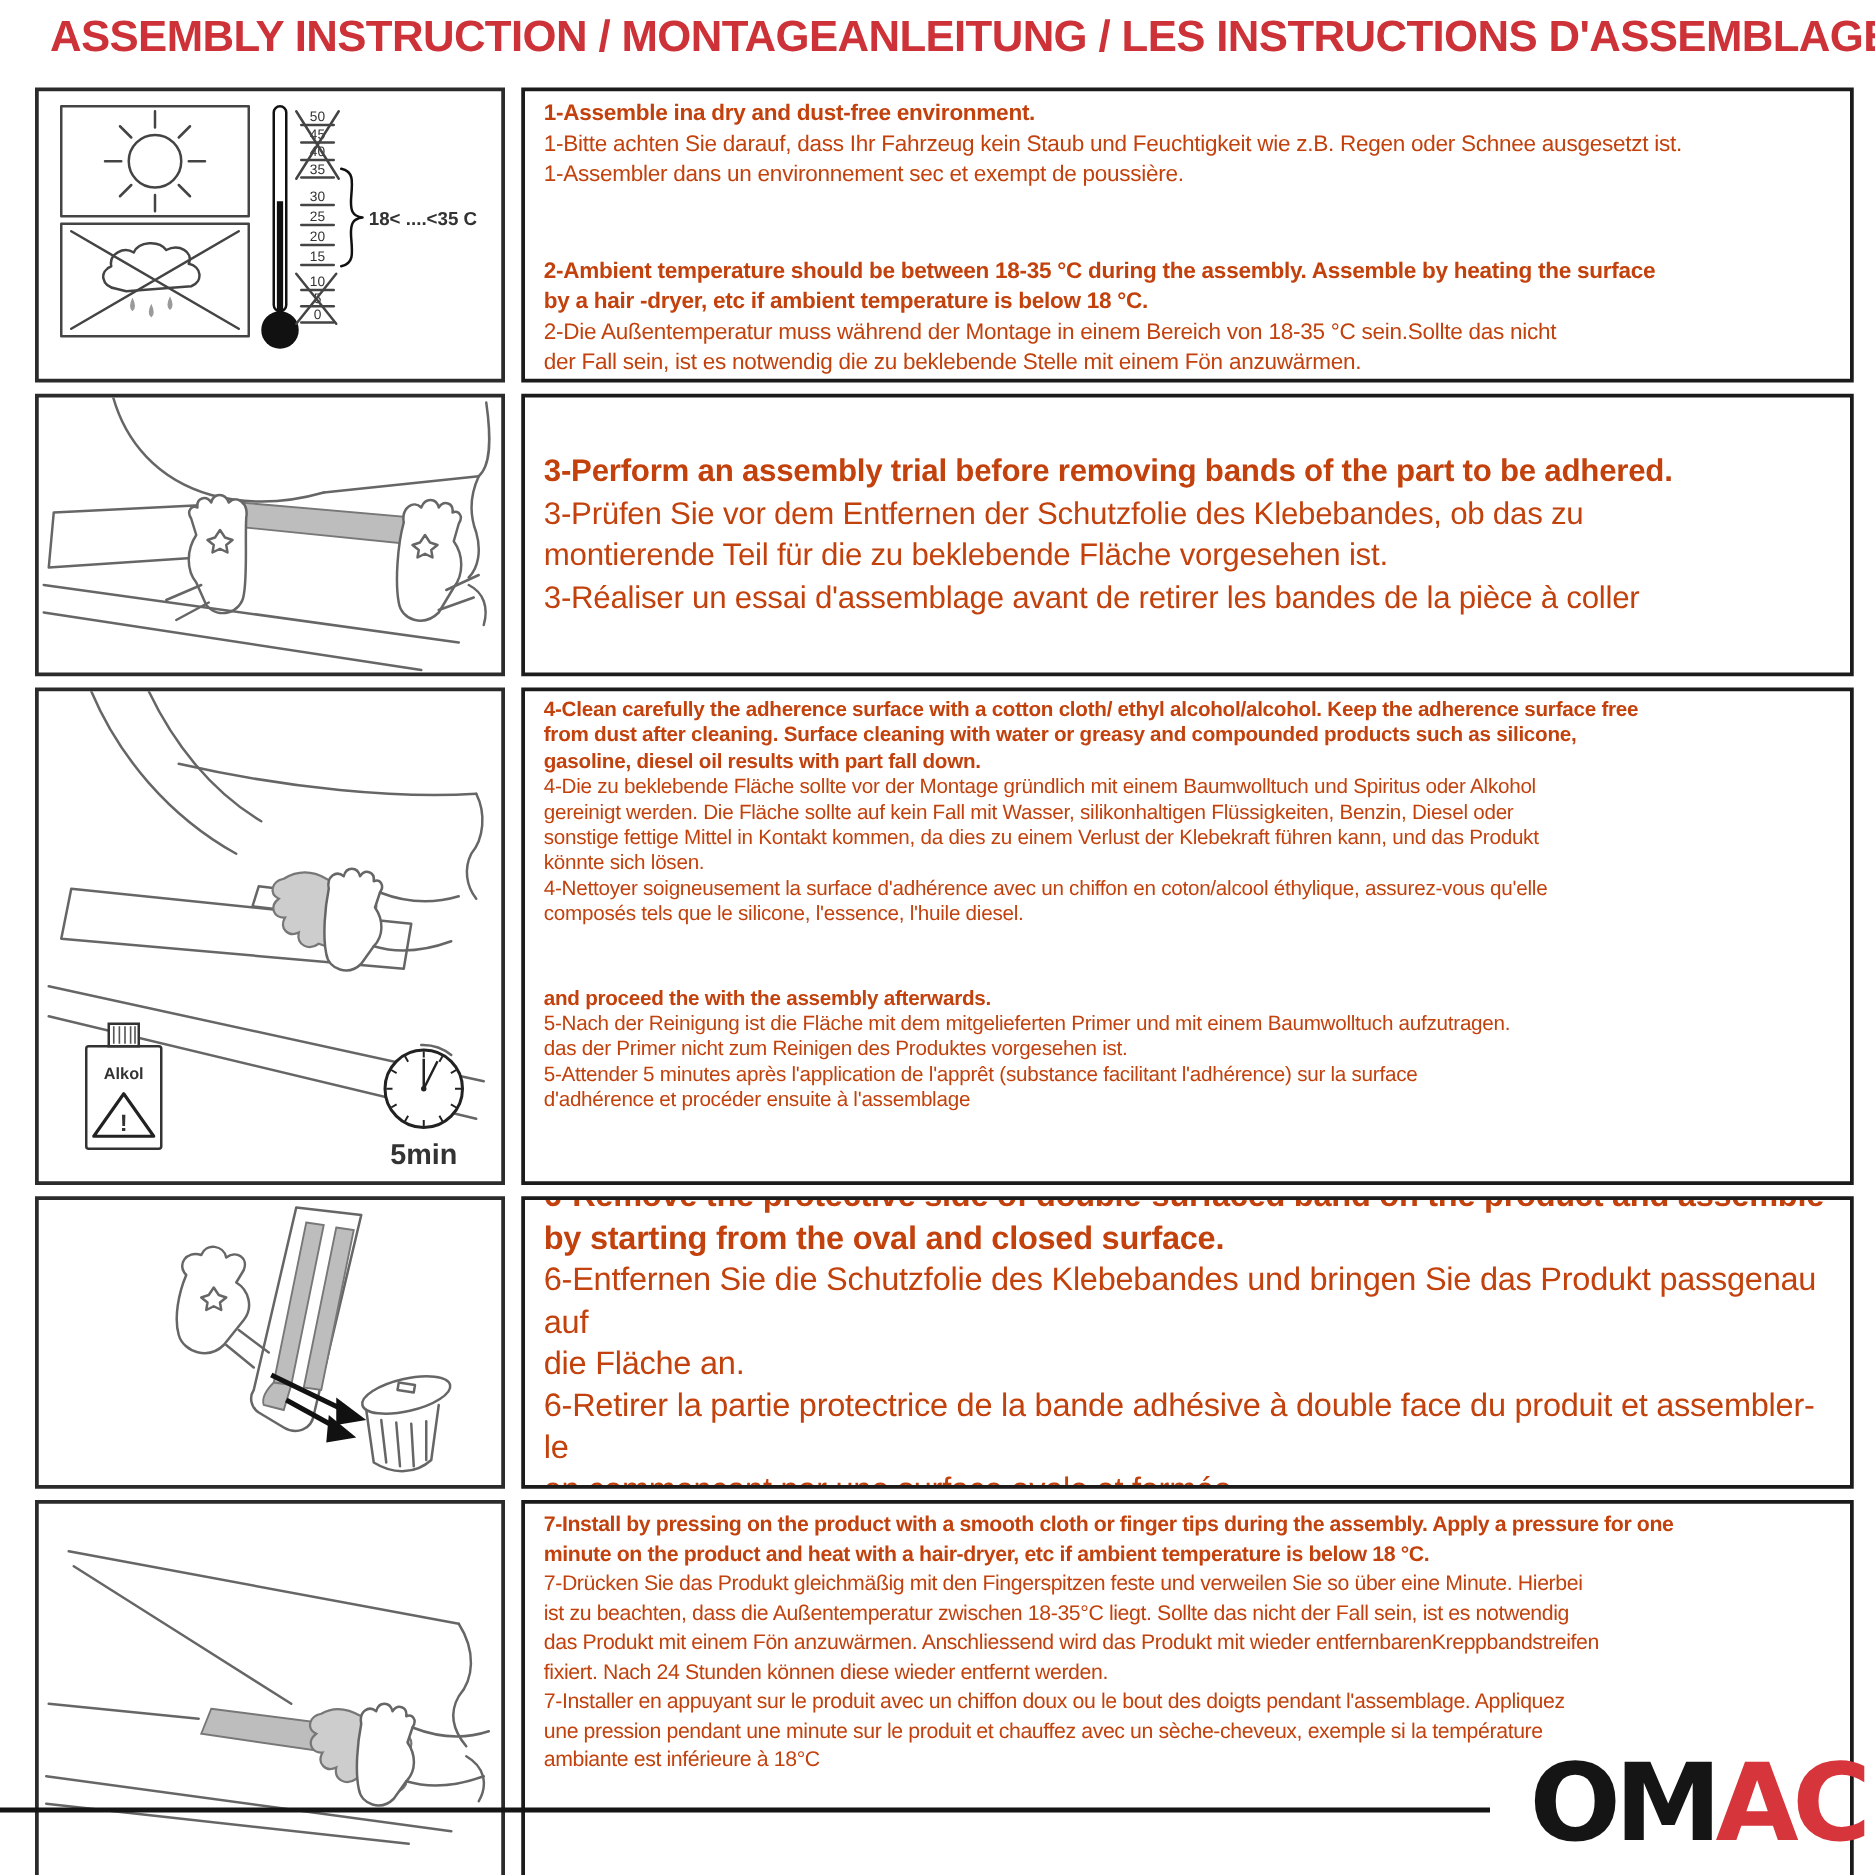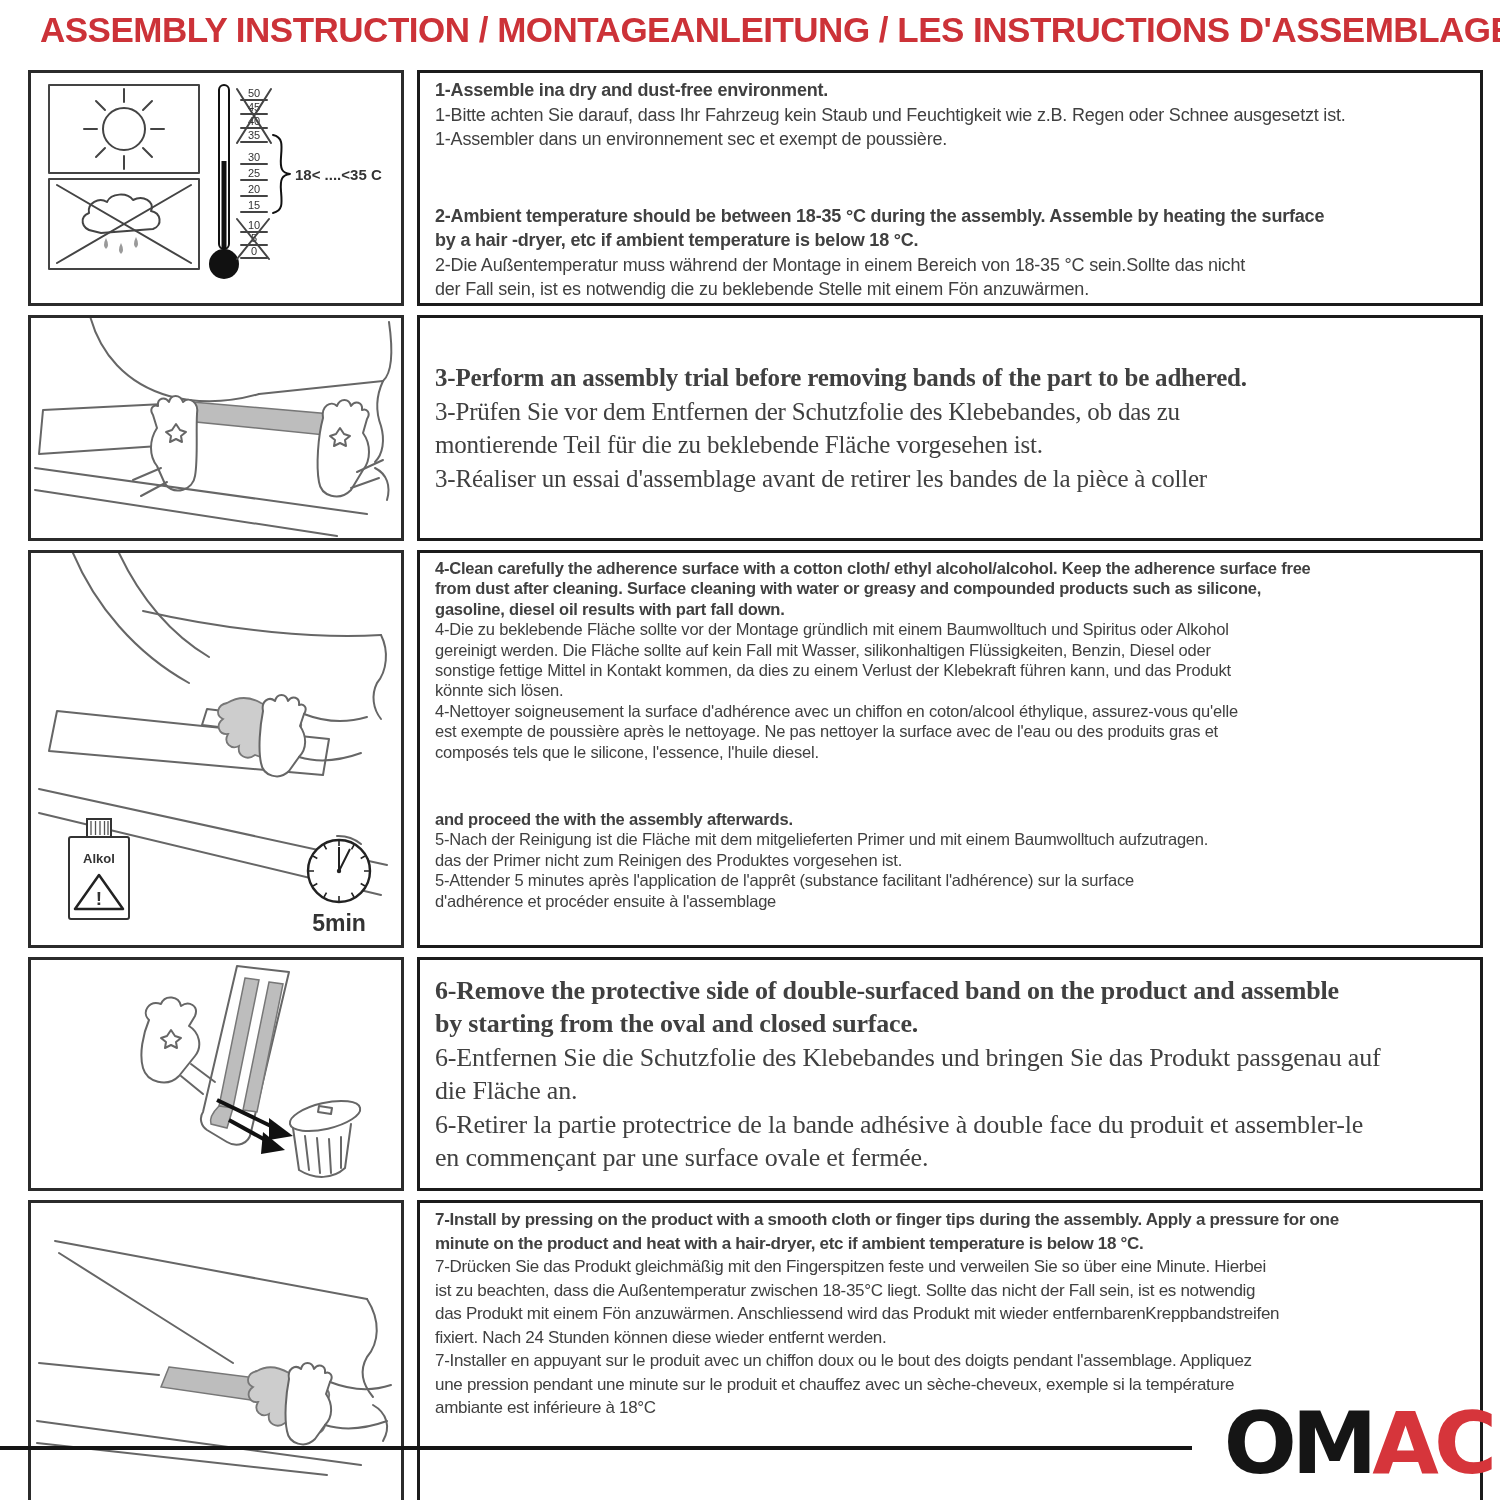--- a/index.html
+++ b/index.html
@@ -7,22 +7,22 @@
   .page{position:relative;width:1500px;height:1500px;overflow:hidden;background:#fff;}
   .title{position:absolute;left:40px;top:10px;margin:0;font-size:35px;font-weight:700;
          color:#cc3238;letter-spacing:-0.5px;white-space:nowrap;}
   .rows{position:absolute;top:70px;left:28px;right:17px;display:flex;flex-direction:column;gap:9px;}
   .row{display:flex;gap:13px;align-items:stretch;}
   .r1{height:236px}.r2{height:226px}.r3{height:398px}.r4{height:234px}.r5{height:304px}
   .illus{flex:0 0 376px;width:376px;border:3px solid #2b2b2b;background:#fff;box-sizing:border-box;}
   .illus svg{display:block;width:100%;height:100%;}
   .textcell{flex:1;border:3px solid #1b1b1b;box-sizing:border-box;background:#fff;
             padding:5px 15px;display:flex;flex-direction:column;overflow:hidden;}
-  .center{justify-content:center;font-family:Liberation Serif, serif;}
-  p.line{margin:0;color:#404040;}
+  .center{justify-content:center;}
+  p.line{margin:0;color:#c2410c;}
   .s1 p.line{font-size:18px;line-height:24.5px;letter-spacing:-0.2px;}
   .s1 .gap{height:20px;flex:none;}
   .s2 p.line{font-size:25px;line-height:33.5px;letter-spacing:-0.2px;}
   .s3 p.line{font-size:16.5px;line-height:20.4px;letter-spacing:-0.2px;}
   .s3 .gap{height:15px;flex:none;}
   .s4 p.line{font-size:26px;line-height:33.5px;letter-spacing:-0.2px;}
   .s5 p.line{font-size:17px;line-height:23.5px;letter-spacing:-0.3px;}
   p.line.b{font-weight:700;}
   .divider{position:absolute;left:0;top:1446px;width:1192px;height:4px;background:#151515;}
   .logo{position:absolute;right:8px;top:1396px;font-family:"DejaVu Sans",sans-serif;
@@ -184,21 +184,20 @@
       </div>
       <div class="textcell s3">
           <p class="line b">4-Clean carefully the adherence surface with a cotton cloth/ ethyl alcohol/alcohol. Keep the adherence surface free</p>
           <p class="line b">from dust after cleaning. Surface cleaning with water or greasy and compounded products such as silicone,</p>
           <p class="line b">gasoline, diesel oil results with part fall down.</p>
           <p class="line n">4-Die zu beklebende Fläche sollte vor der Montage gründlich mit einem Baumwolltuch und Spiritus oder Alkohol</p>
           <p class="line n">gereinigt werden. Die Fläche sollte auf kein Fall mit Wasser, silikonhaltigen Flüssigkeiten, Benzin, Diesel oder</p>
           <p class="line n">sonstige fettige Mittel in Kontakt kommen, da dies zu einem Verlust der Klebekraft führen kann, und das Produkt</p>
           <p class="line n">könnte sich lösen.</p>
           <p class="line n">4-Nettoyer soigneusement la surface d'adhérence avec un chiffon en coton/alcool éthylique, assurez-vous qu'elle</p>
-          <p class="line n">est exempte de poussière après le nettoyage. Ne pas nettoyer la surface avec de l'eau ou des produits gras et</p>
           <p class="line n">composés tels que le silicone, l'essence, l'huile diesel.</p>
           <p class="gap"></p>
           <p class="line b">and proceed the with the assembly afterwards.</p>
           <p class="line n">5-Nach der Reinigung ist die Fläche mit dem mitgelieferten Primer und mit einem Baumwolltuch aufzutragen.</p>
           <p class="line n">das der Primer nicht zum Reinigen des Produktes vorgesehen ist.</p>
           <p class="line n">5-Attender 5 minutes après l'application de l'apprêt (substance facilitant l'adhérence) sur la surface</p>
           <p class="line n">d'adhérence et procéder ensuite à l'assemblage</p>
         </div>
     </div>
 

